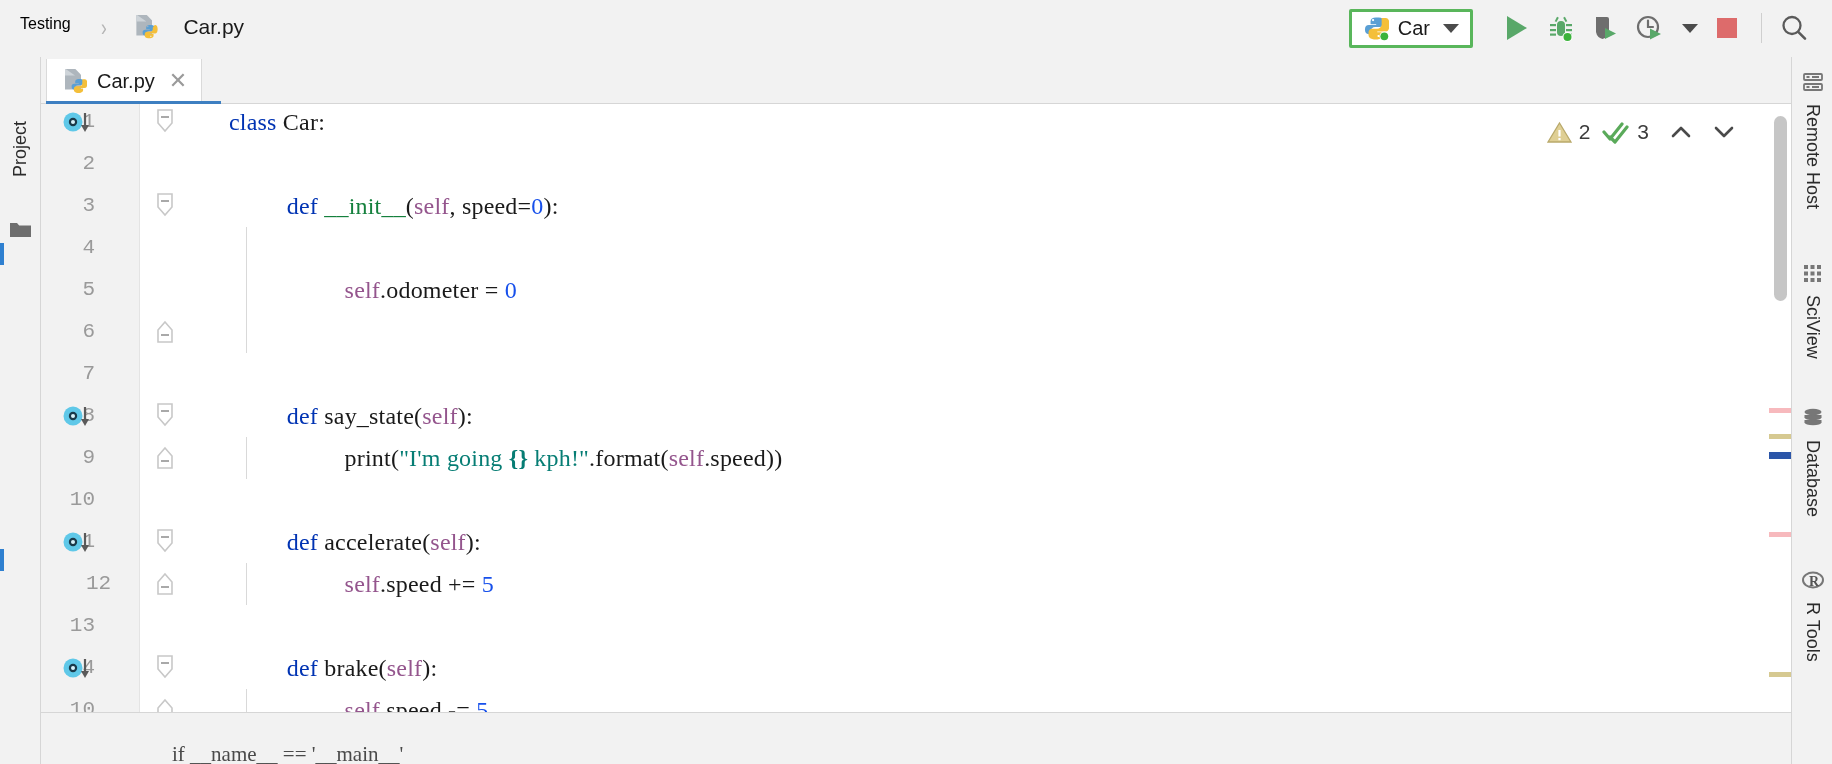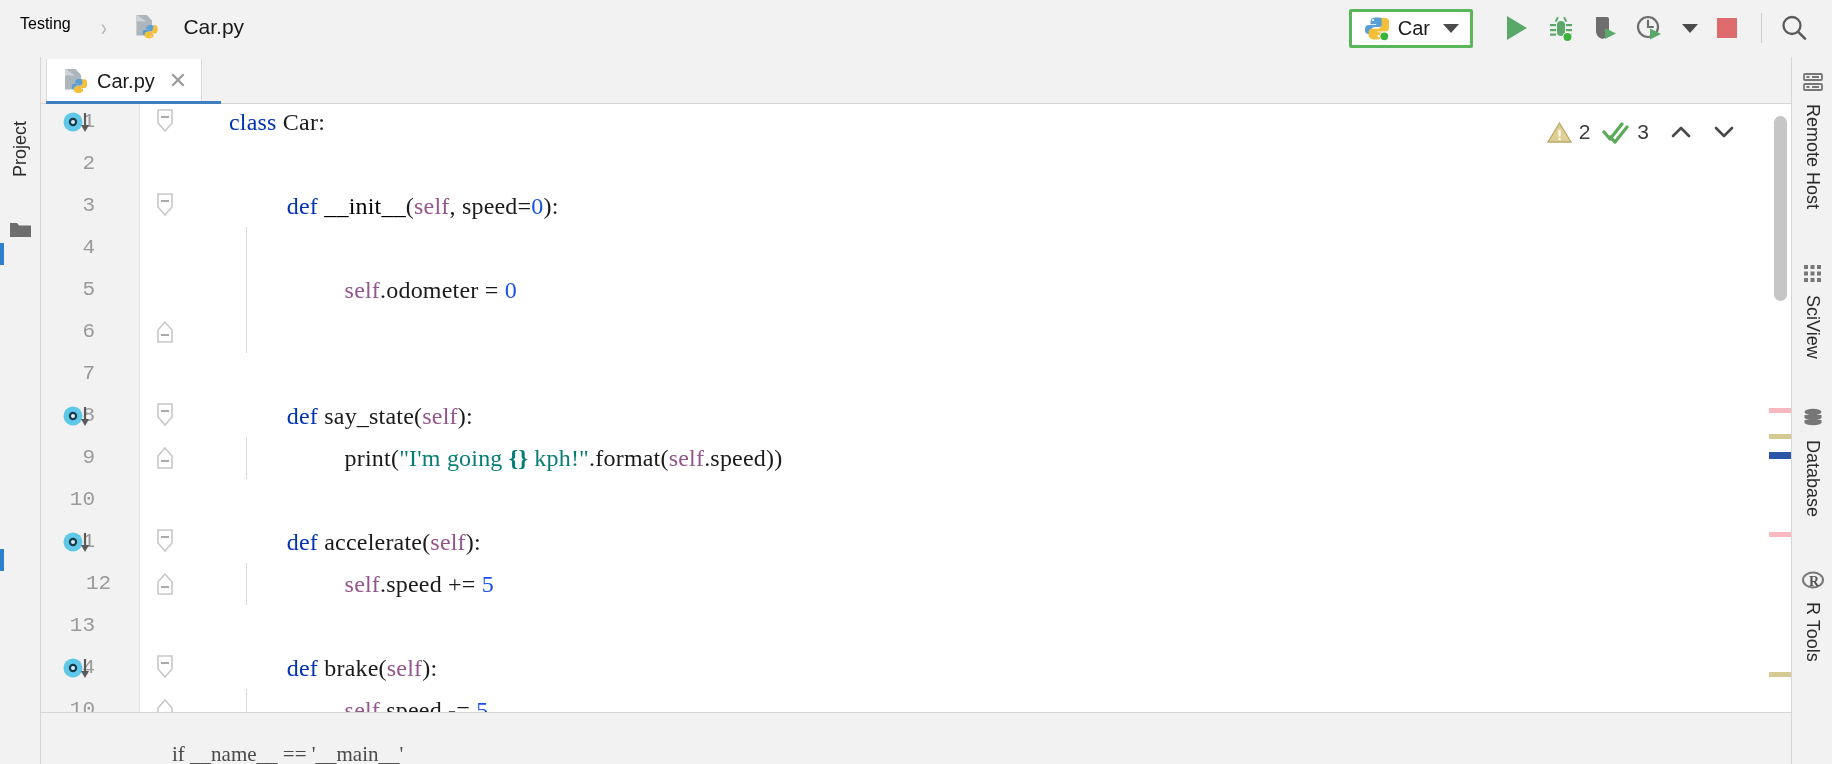--- a/index.html
+++ b/index.html
@@ -118,21 +118,21 @@
     font-size: 21px; color: #9a9a9a; line-height: 42px; height: 42px;
   }
   .cl {
     position: absolute; left: 0; white-space: pre;
     font-family: Liberation Serif, serif; font-size: 24px;
     line-height: 42px; height: 42px; color: #1a1a1a; letter-spacing: .2px; margin-left: 41px;
   }
   .kw   { color: #0033b3; }
   .num  { color: #1750eb; }
   .self { color: #94558d; }
-  .fn   { color: #000000; }
+  .fn   { color: #15803d; }
   .str  { color: #067d74; }
   .brace{ color: #067d74; font-weight: bold; }
   .dim  { color: #1a1a1a; }
 
   .gut-run { position: absolute; left: 22px; width: 34px; height: 22px; }
   .fold-mark { position: absolute; left: 16px; width: 18px; height: 24px; }
   .indent-guide { position: absolute; width: 1px; background: #d9d9d9; }
 
   
   .inspect {

